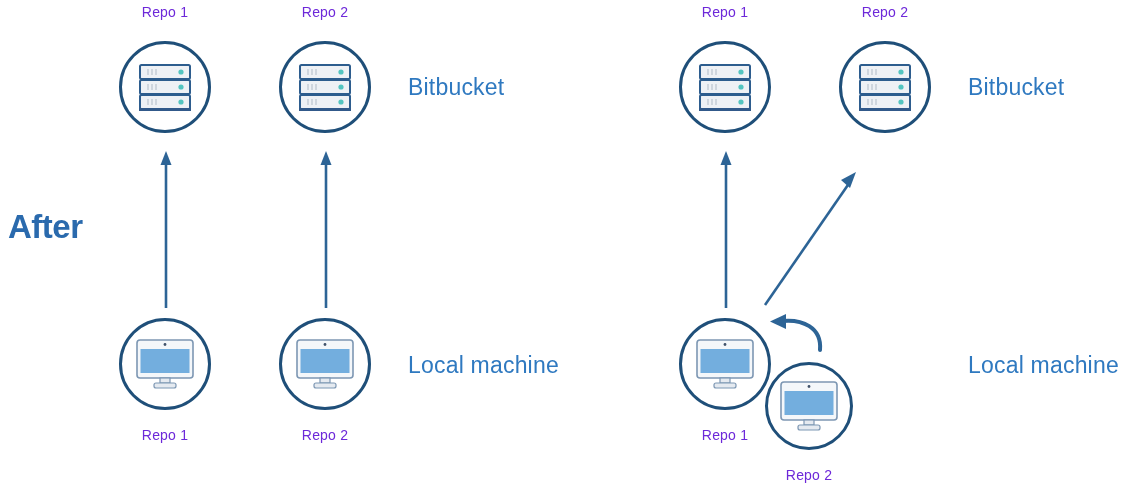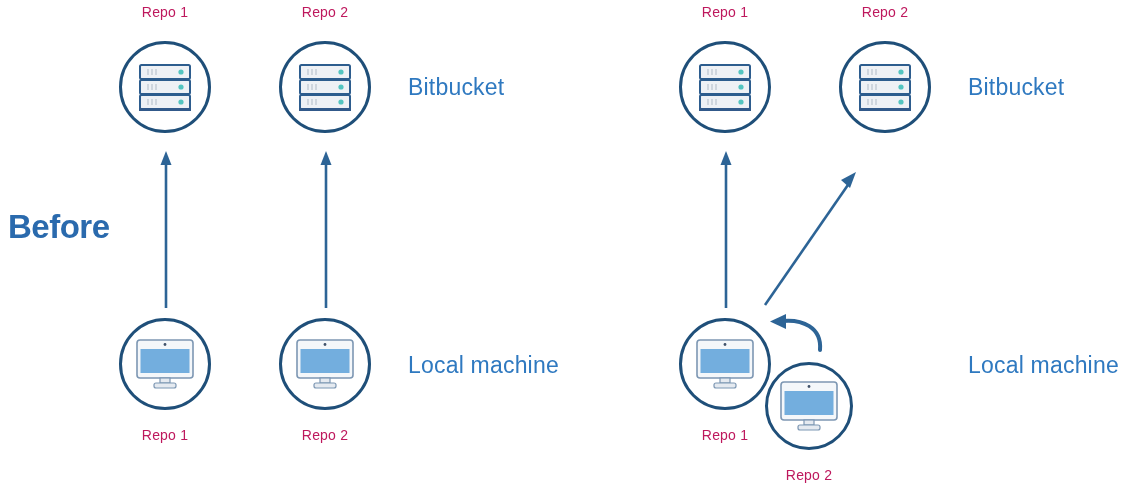--- a/index.html
+++ b/index.html
@@ -35,21 +35,21 @@
     font-size: 23px;
     color: #2f79c0;
     white-space: nowrap;
     letter-spacing: 0.2px;
   }
 
   
   .caption {
     position: absolute;
     font-size: 14px;
-    color: #be185d;
+    color: #6d28d9;
     white-space: nowrap;
     letter-spacing: 0.2px;
     text-align: center;
     transform: translateX(-50%);
   }
 
   
   .node {
     position: absolute;
     border-radius: 50%;
@@ -96,21 +96,21 @@
     stroke-width: 4;
     fill: none;
     stroke-linecap: round;
   }
 </style>
 </head>
 <body>
 
 <div id="stage">
 
-  <div class="section-heading" style="left:8px; top:208px;">Before</div>
+  <div class="section-heading" style="left:8px; top:208px;">After</div>
 
   <div class="caption" style="left:165px; top:4px;">Repo 1</div>
   <div class="caption" style="left:325px; top:4px;">Repo 2</div>
 
   <div class="node size-lg" style="left:119px; top:41px;">
     <svg class="server-icon" viewBox="0 0 52 47">
       <rect x="1" y="1" width="50" height="14" rx="1.5" fill="#eef1f5" stroke="#2d5d8e" stroke-width="2"></rect>
       <rect x="1" y="16" width="50" height="14" rx="1.5" fill="#eef1f5" stroke="#2d5d8e" stroke-width="2"></rect>
       <rect x="1" y="31" width="50" height="14" rx="1.5" fill="#eef1f5" stroke="#2d5d8e" stroke-width="2"></rect>
       <rect x="0" y="44" width="52" height="3" fill="#31598a"></rect>

